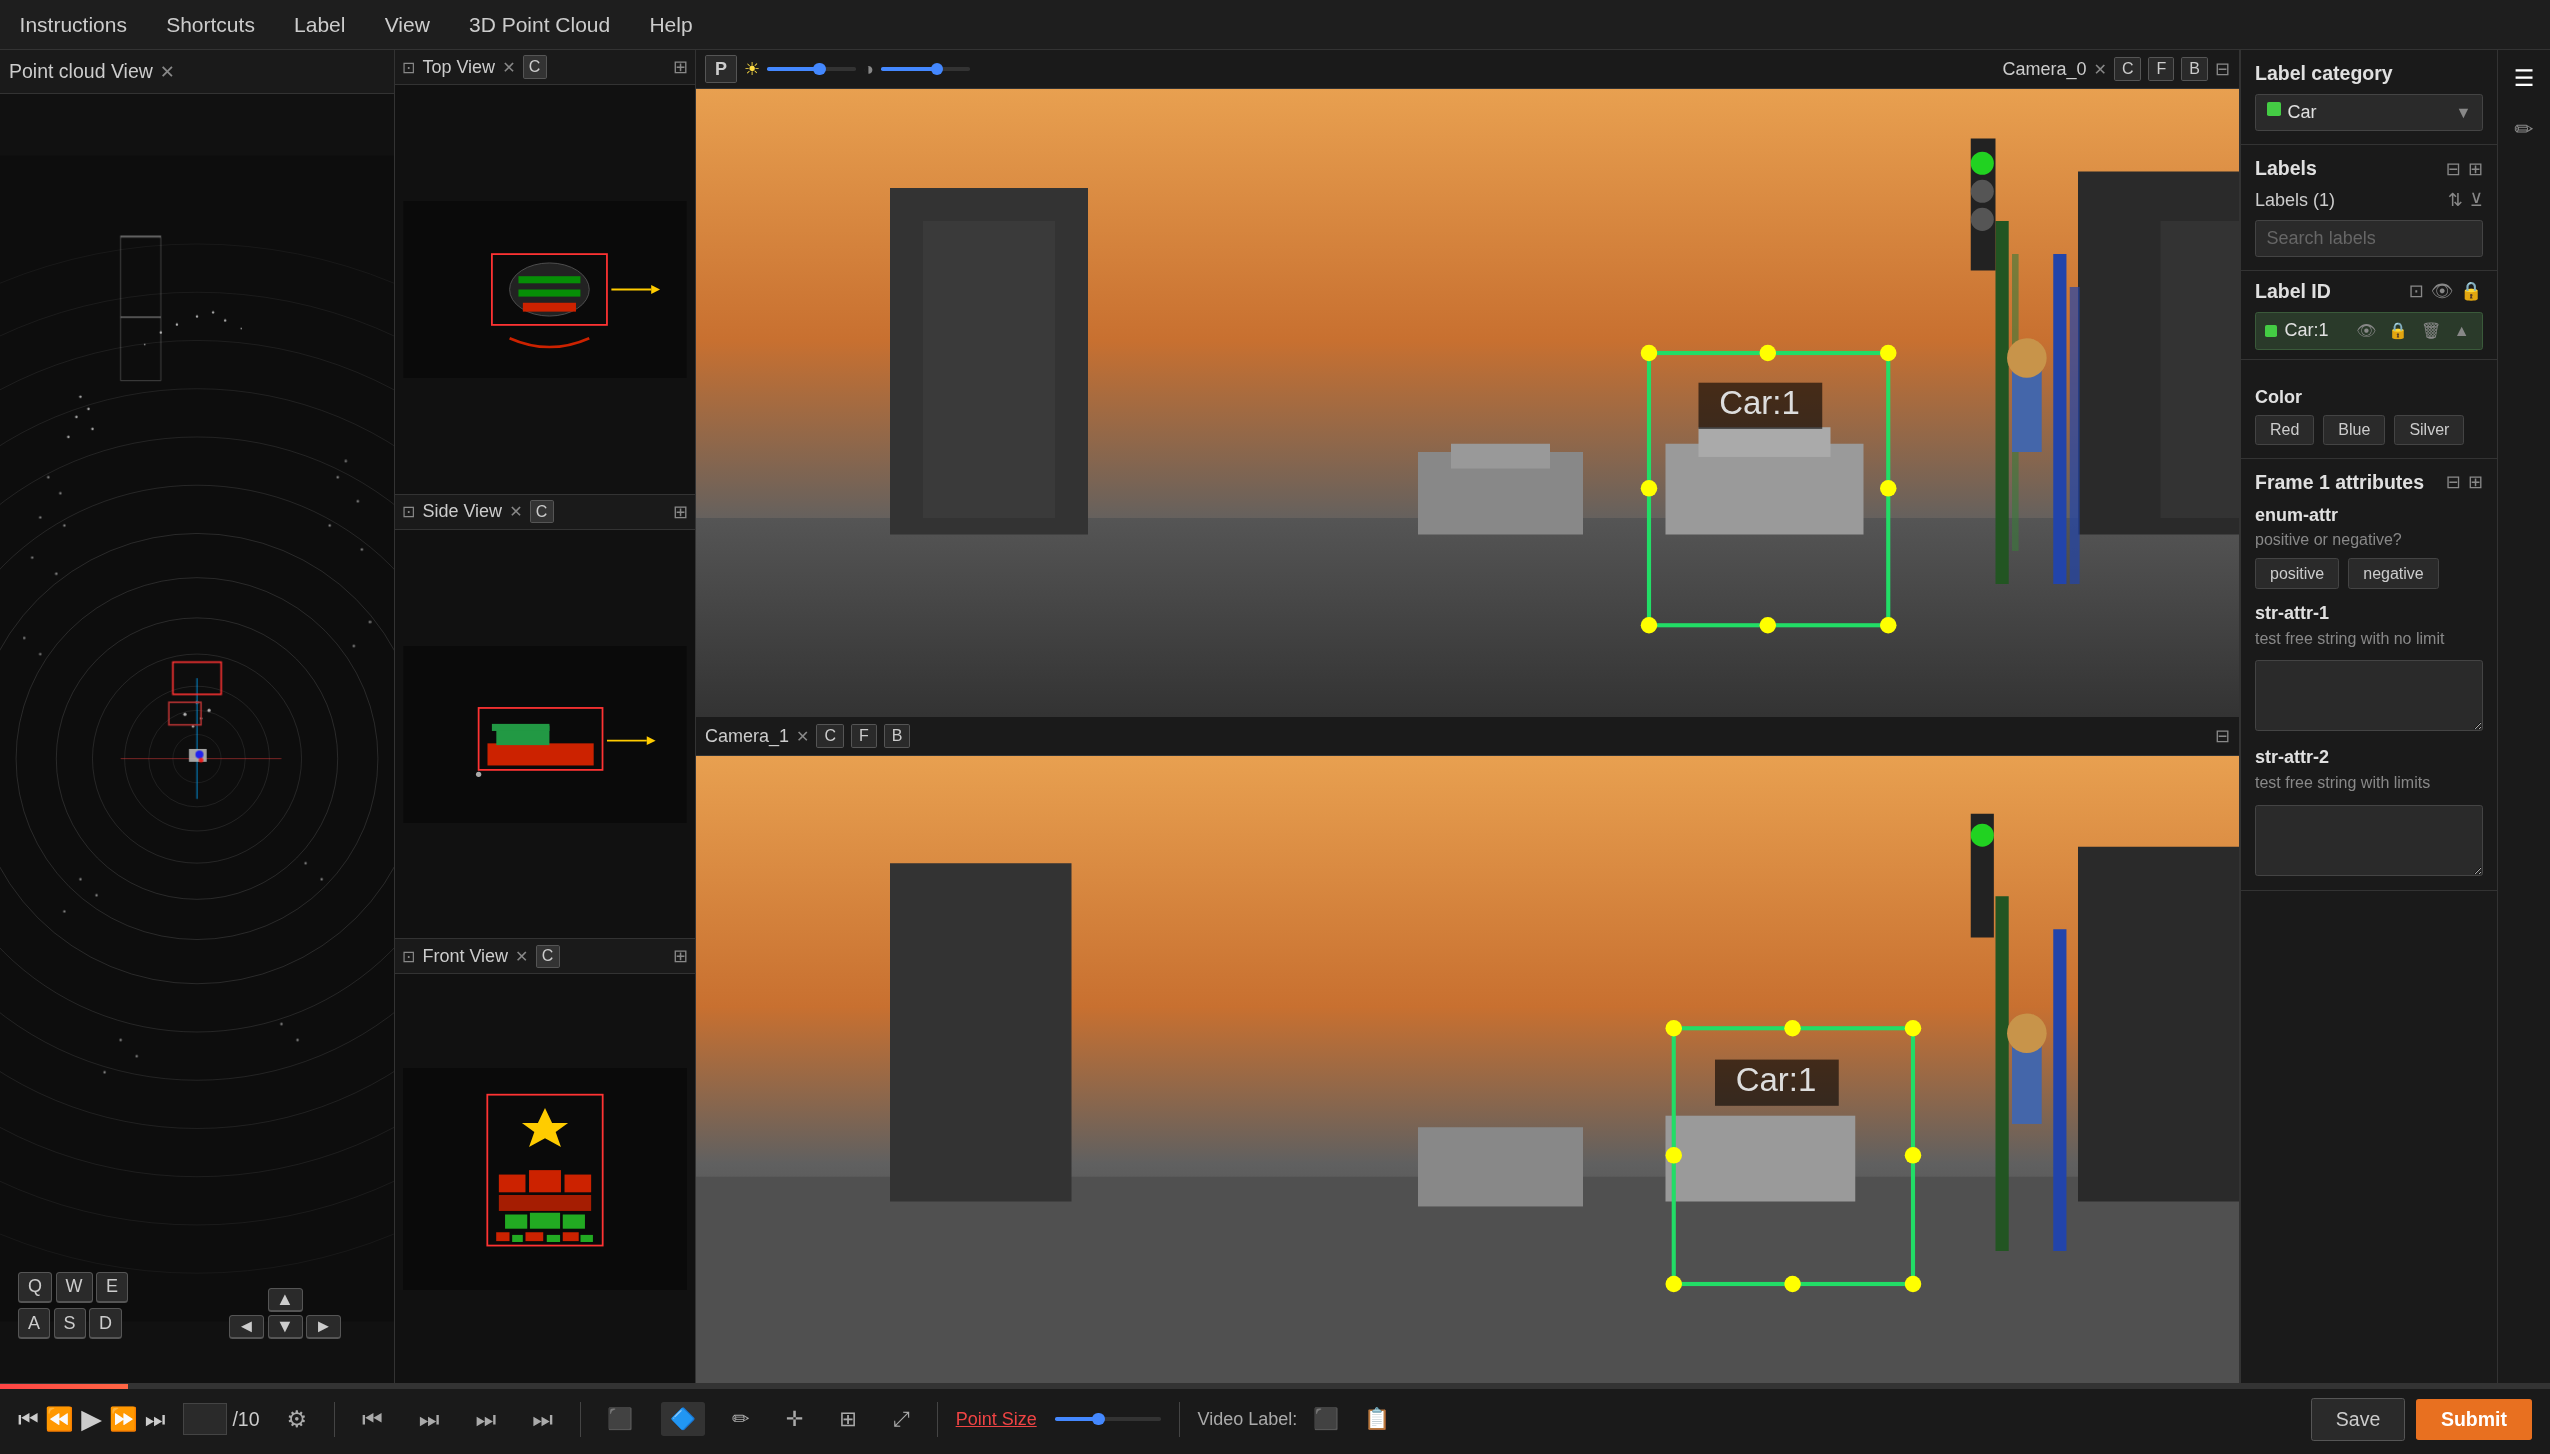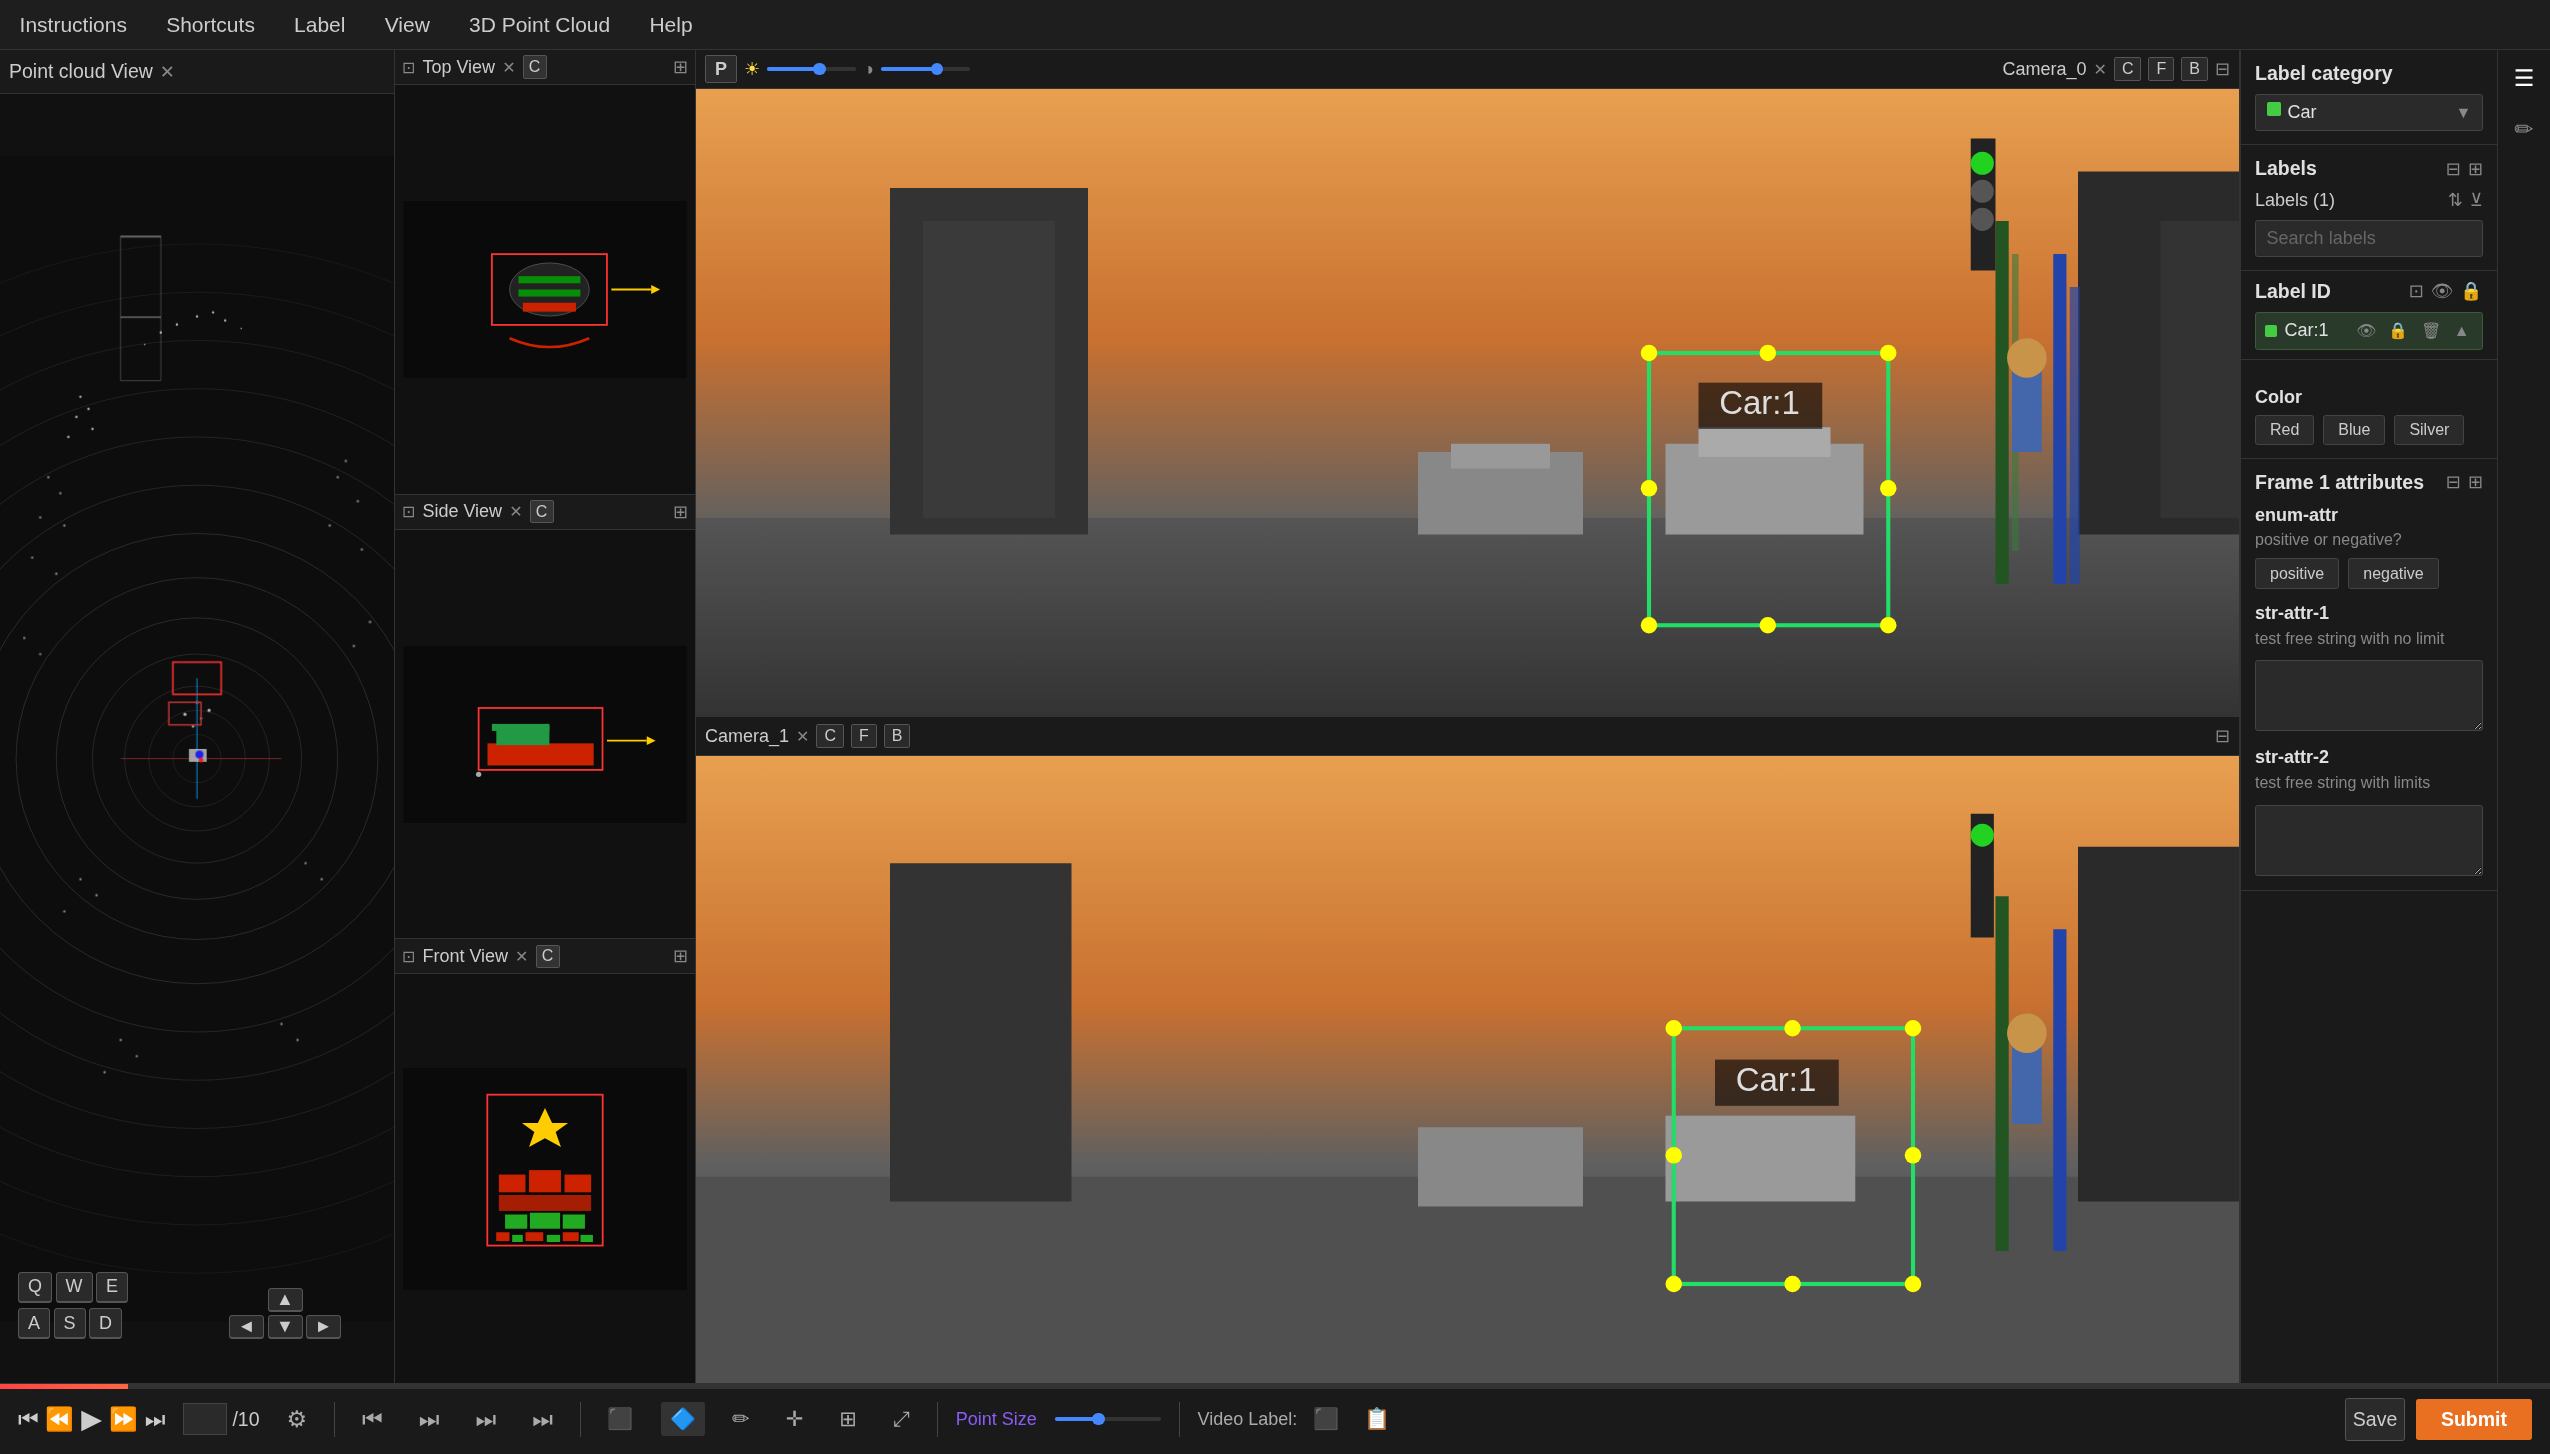--- a/index.html
+++ b/index.html
@@ -358,21 +358,21 @@
     .progress-bar-fill {
       height: 100%;
       background: linear-gradient(90deg, #ff4444, #ff6644);
       width: 5%;
     }
     
     .save-btn {
       background: #2a2a2a;
       border: 0.9px solid #555;
       color: #ccc;
-      padding: 9px 7px;
+      padding: 9px 24px;
       font-size: 19.5px;
       border-radius: 2.7px;
       cursor: pointer;
     }
     .submit-btn {
       background: #e87020;
       border: none;
       color: #fff;
       padding: 9px 25px;
       font-size: 19.5px;
@@ -483,22 +483,23 @@
     }
     .filter-icon {
       color: #888;
       cursor: pointer;
       font-size: 18px;
     }
 
     
     .point-size-label {
       font-size: 18px;
-      color: #8b5cf6;
+      color: #ef4444;
       white-space: nowrap;
+      text-decoration: underline;
     }
     .point-size-slider {
       -webkit-appearance: none;
       width: 106px;
       height: 3.5px;
       background: linear-gradient(90deg, #4488ff 40%, #333 40%);
       outline: none;
       border-radius: 1.8px;
     }
     .point-size-slider::-webkit-slider-thumb {

